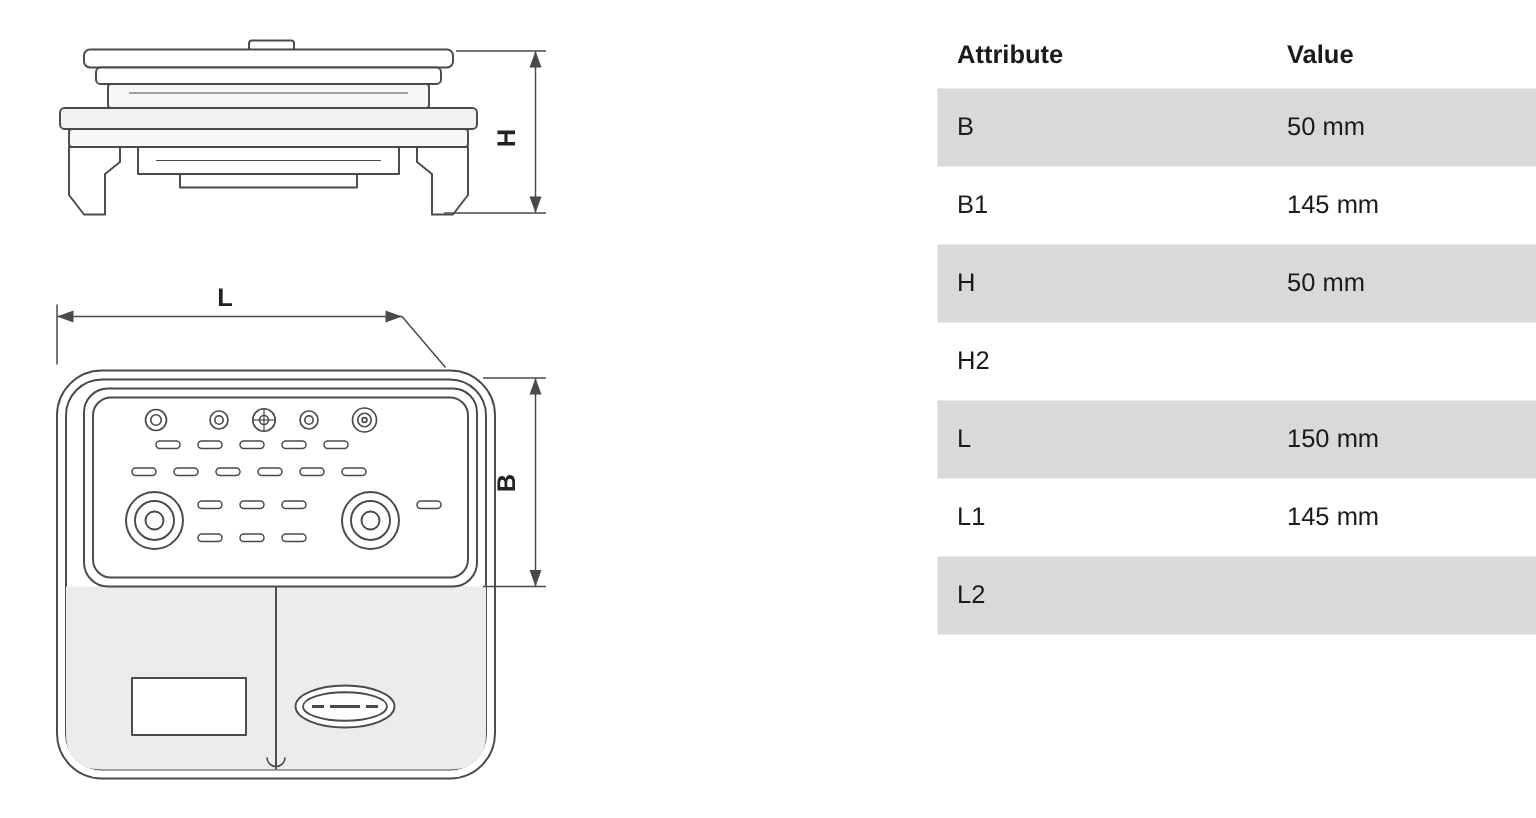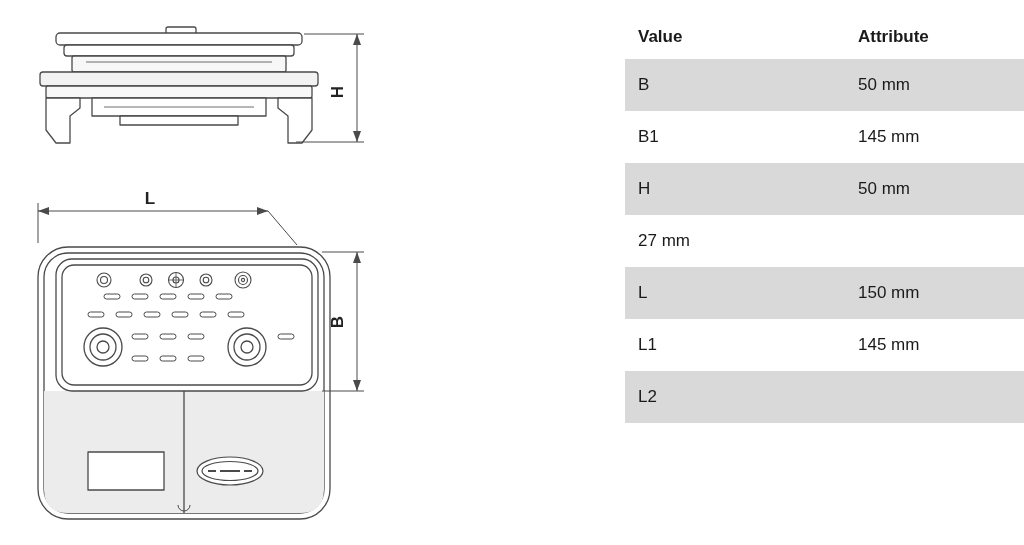--- a/index.html
+++ b/index.html
@@ -152,41 +152,41 @@
       <line x1="357" y1="252" x2="357" y2="391"></line>
       <polygon points="357,252 353,263 361,263" fill="#4a4a4a" stroke="none"></polygon>
       <polygon points="357,391 353,380 361,380" fill="#4a4a4a" stroke="none"></polygon>
     </g>
     <text class="dim" text-anchor="middle" transform="translate(343,322) rotate(-90)">B</text>
   </svg>
 </div>
 
 <div class="attr-table">
   <div class="thead">
+    <div class="cell">Attribute</div>
     <div class="cell">Value</div>
-    <div class="cell">Attribute</div>
   </div>
   <div id="table-rows">
   <div class="trow shade">
     <div class="cell">B</div>
     <div class="cell">50 mm</div>
   </div>
 
   <div class="trow">
     <div class="cell">B1</div>
     <div class="cell">145 mm</div>
   </div>
 
   <div class="trow shade">
     <div class="cell">H</div>
     <div class="cell">50 mm</div>
   </div>
 
   <div class="trow">
-    <div class="cell">27 mm</div>
+    <div class="cell">H2</div>
   </div>
 
   <div class="trow shade">
     <div class="cell">L</div>
     <div class="cell">150 mm</div>
   </div>
 
   <div class="trow">
     <div class="cell">L1</div>
     <div class="cell">145 mm</div>

